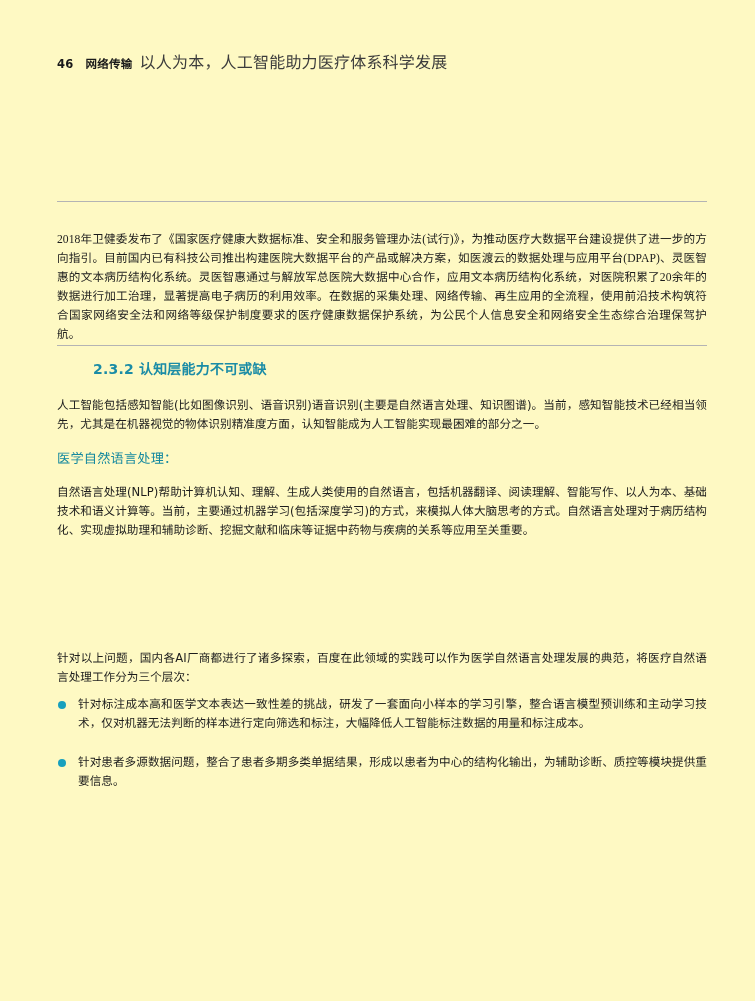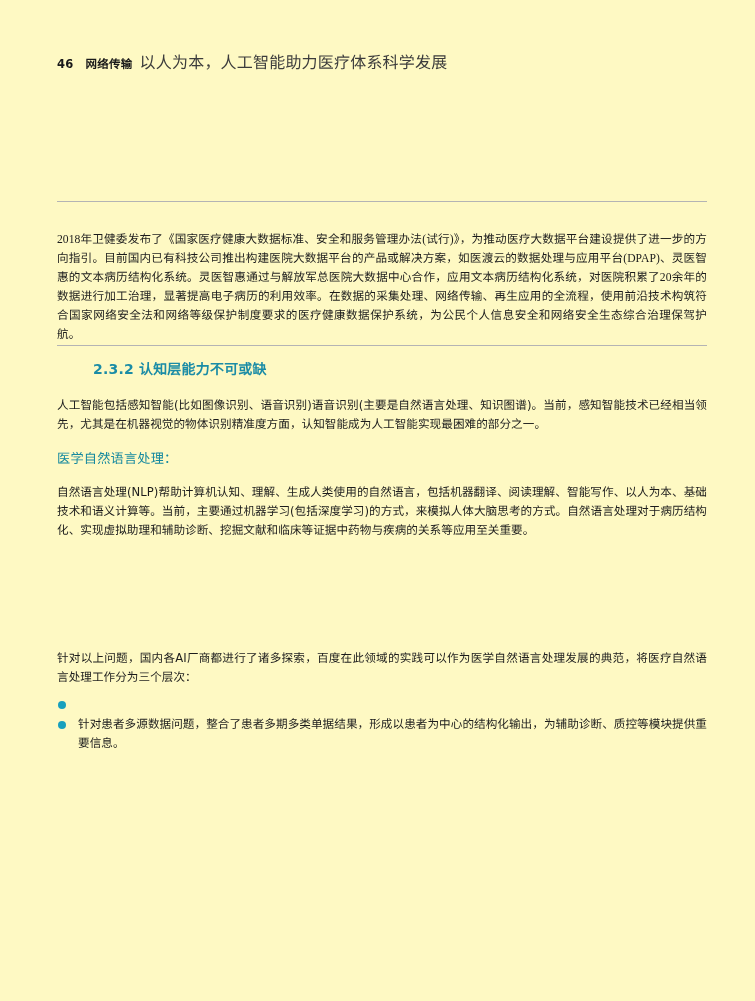--- a/index.html
+++ b/index.html
@@ -155,20 +155,21 @@
   <div class="sub-heading" style="top:448px;">医学自然语言处理：</div>
 
   <div class="para" style="top:483px;">自然语言处理(NLP)帮助计算机认知、理解、生成人类使用的自然语言，包括机器翻译、阅读理解、智能写作、以人为本、基础技术和语义计算等。当前，主要通过机器学习(包括深度学习)的方式，来模拟人体大脑思考的方式。自然语言处理对于病历结构化、实现虚拟助理和辅助诊断、挖掘文献和临床等证据中药物与疾病的关系等应用至关重要。</div>
 
 
   <div class="para" style="top:636px;margin-top:13px;">针对以上问题，国内各AI厂商都进行了诸多探索，百度在此领域的实践可以作为医学自然语言处理发展的典范，将医疗自然语言处理工作分为三个层次：</div>
 
   <ul class="bullet-list">
     <li class="bullet-item">
       <span class="bullet-marker"></span>
+      <span>针对标注成本高和医学文本表达一致性差的挑战，研发了一套面向小样本的学习引擎，整合语言模型预训练和主动学习技术，仅对机器无法判断的样本进行定向筛选和标注，大幅降低人工智能标注数据的用量和标注成本。</span>
     </li>
     <li class="bullet-item">
       <span class="bullet-marker"></span>
       <span>针对患者多源数据问题，整合了患者多期多类单据结果，形成以患者为中心的结构化输出，为辅助诊断、质控等模块提供重要信息。</span>
     </li>
   </ul>
 
 </div>
 
 </body></html>

